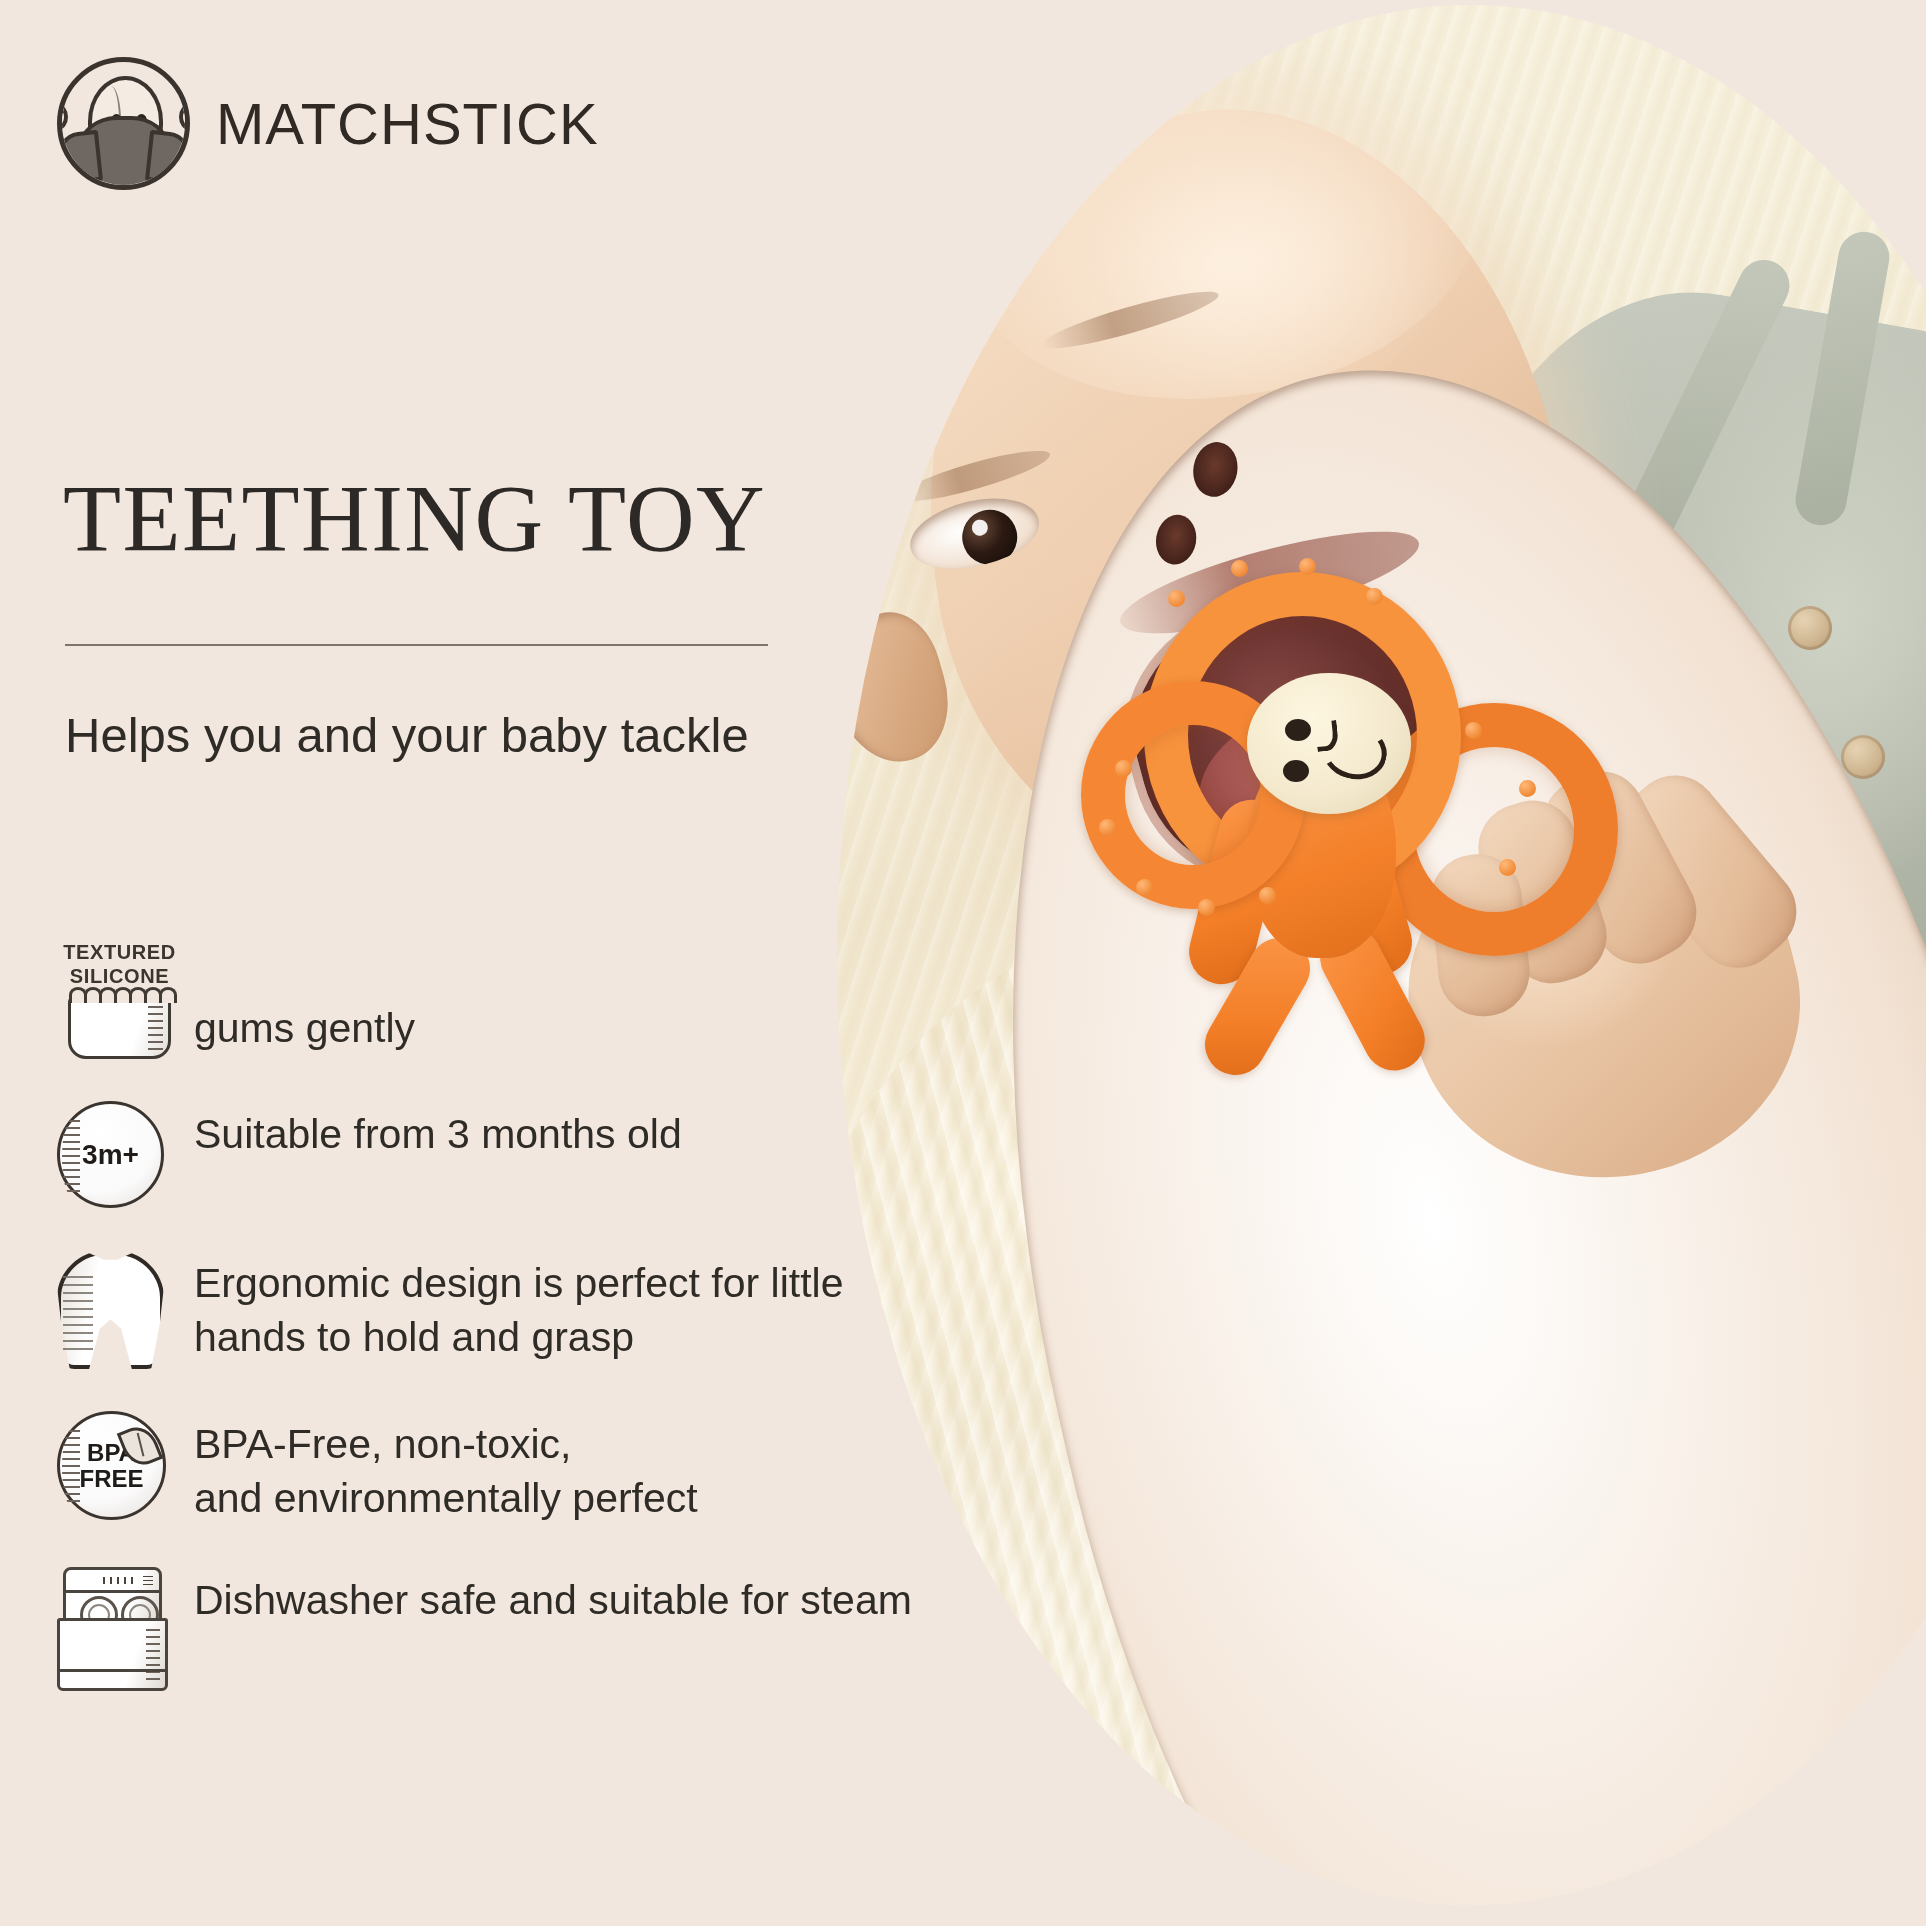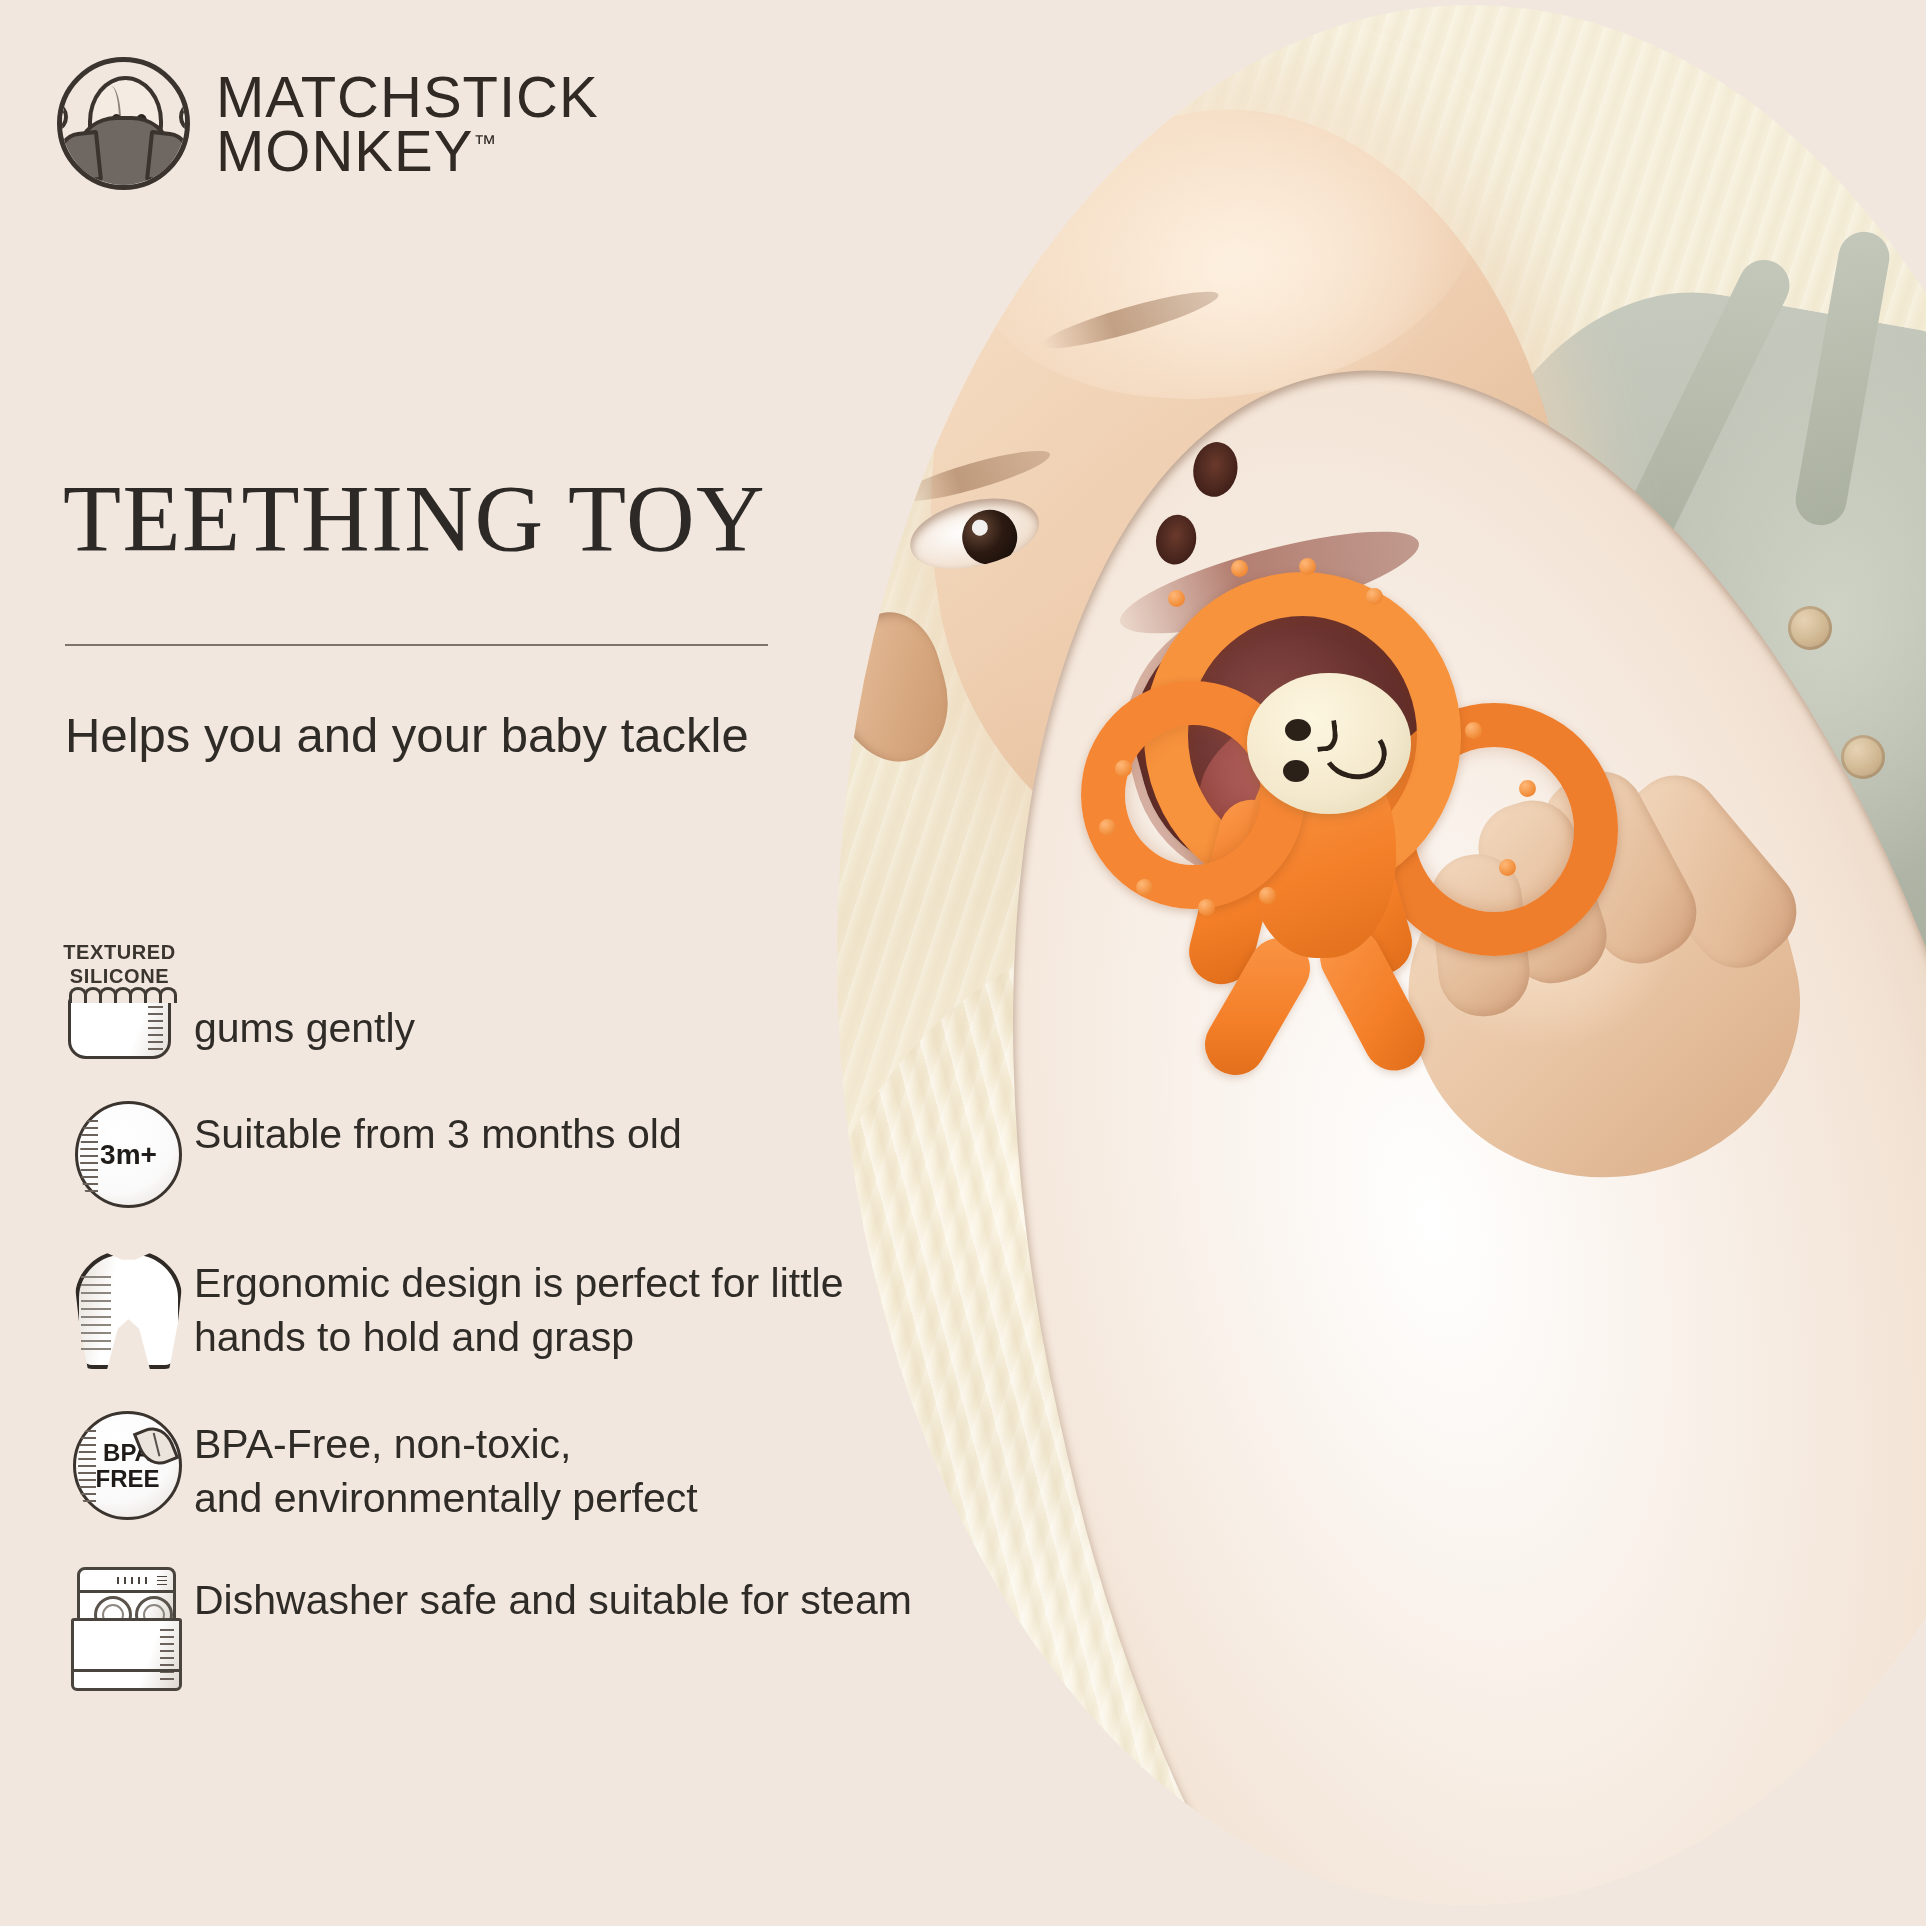--- a/index.html
+++ b/index.html
@@ -252,21 +252,21 @@
     background:#7d756d;
   }
   .subtitle{
     position:absolute; left:65px; top:703px; width:792px;
     font-size:49px; line-height:1.34; color:#2f2b27; font-weight:300;
   }
 
   
   .features{ position:absolute; left:57px; top:941px; width:891px; }
   .feature{ display:flex; align-items:flex-start; margin-bottom:42px; }
-  .f-icon{ width:125px; min-width:125px; display:flex; justify-content:flex-end;
+  .f-icon{ width:125px; min-width:125px; display:flex; justify-content:flex-start;
     align-items:center; position:relative; }
   .f-text{ font-size:41px; line-height:1.32; color:#2f2b27; font-weight:300;
     padding-left:12px; padding-top:6px; }
 
   
   .ic-sil{ width:125px; position:relative; }
   .sil-label{
     font-size:20px; font-weight:700; letter-spacing:0.6px; color:#3b3530;
     text-align:center; line-height:1.18; margin-bottom:8px;
   }
@@ -433,21 +433,20 @@
         <div class="mk-eye r"></div>
         <div class="mk-smile"></div>
       </div>
       <div class="mk-body">
         <div class="mk-arm l"></div>
         <div class="mk-arm r"></div>
       </div>
     </div>
     <div class="logo-text">
       <div class="ln">MATCHSTICK</div>
-      <div class="ln"><span>MONKEY</span><span class="tm">™</span></div>
     </div>
   </div>
 
   <h1 class="headline">
     <br>
     <span>TEETHING TOY</span>
   </h1>
 
   <div class="divider"></div>
 

